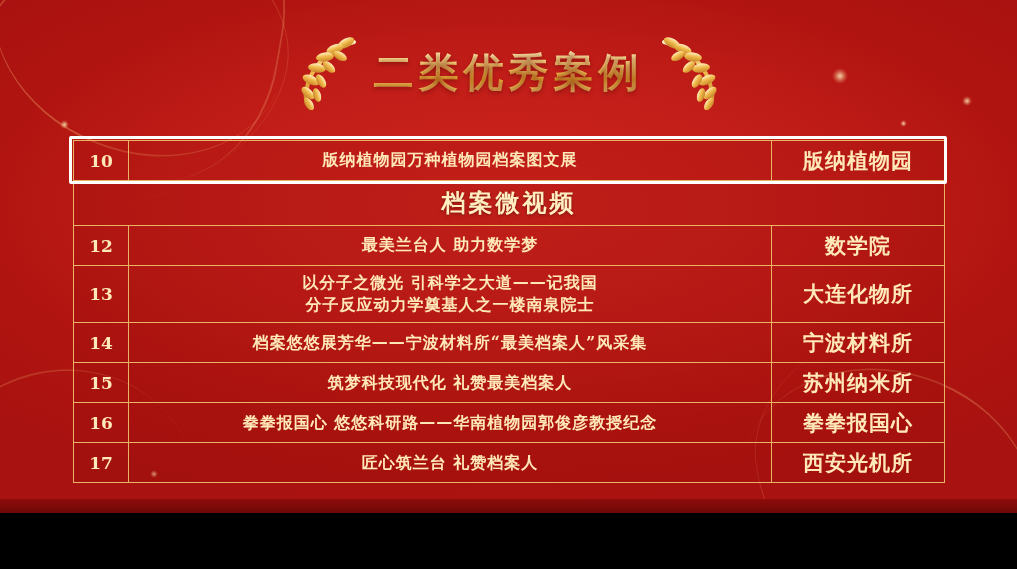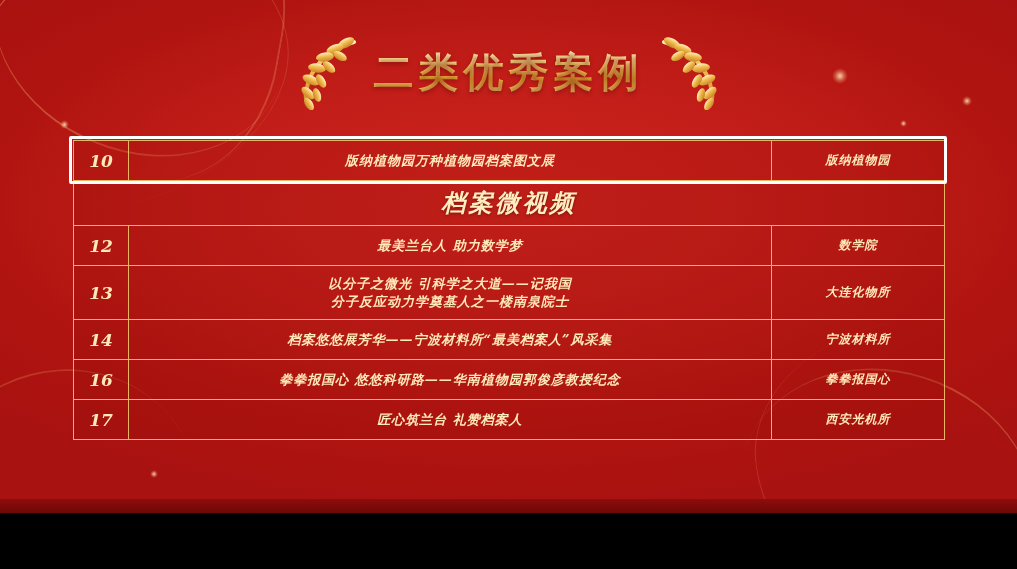--- a/index.html
+++ b/index.html
@@ -119,36 +119,35 @@
     table-layout: fixed;
   }
   table.cases td {
     border: 1px solid #e8b563;
     color: #ffe9b8;
     font-family: "DejaVu Serif", "Liberation Serif", serif;
     font-weight: bold;
     text-align: center;
     vertical-align: middle;
     background: rgba(150,16,12,0.28);
-    font-style: italic;
   }
   td.num {
     width: 52px;
     font-size: 17px;
     color: #ffeec4;
   }
   td.name {
-    font-size: 13px;
+    font-size: 16px;
     letter-spacing: 1px;
     line-height: 1.38;
     padding: 6px 4px;
   }
   td.org {
     width: 170px;
-    font-size: 12px;
+    font-size: 21px;
     letter-spacing: 1px;
   }
   tr.row { height: 40px; }
   tr.row-tall { height: 54px; }
   tr.section td {
     height: 42px;
     font-size: 24px;
     letter-spacing: 3px;
     color: #ffeec0;
     text-shadow: 0 1px 3px rgba(80,8,4,0.6);
@@ -260,20 +259,25 @@
           <td class="name" style="white-space:pre-line;margin-left:36px;">以分子之微光 引科学之大道——记我国
 分子反应动力学奠基人之一楼南泉院士</td>
           <td class="org">大连化物所</td>
         </tr>
         <tr class="row">
           <td class="num">14</td>
           <td class="name">档案悠悠展芳华——宁波材料所“最美档案人”风采集</td>
           <td class="org">宁波材料所</td>
         </tr>
         <tr class="row">
+          <td class="num">15</td>
+          <td class="name">筑梦科技现代化 礼赞最美档案人</td>
+          <td class="org">苏州纳米所</td>
+        </tr>
+        <tr class="row">
           <td class="num">16</td>
           <td class="name">拳拳报国心 悠悠科研路——华南植物园郭俊彦教授纪念</td>
           <td class="org">拳拳报国心</td>
         </tr>
         <tr class="row">
           <td class="num">17</td>
           <td class="name">匠心筑兰台 礼赞档案人</td>
           <td class="org">西安光机所</td>
         </tr>
       </tbody>

